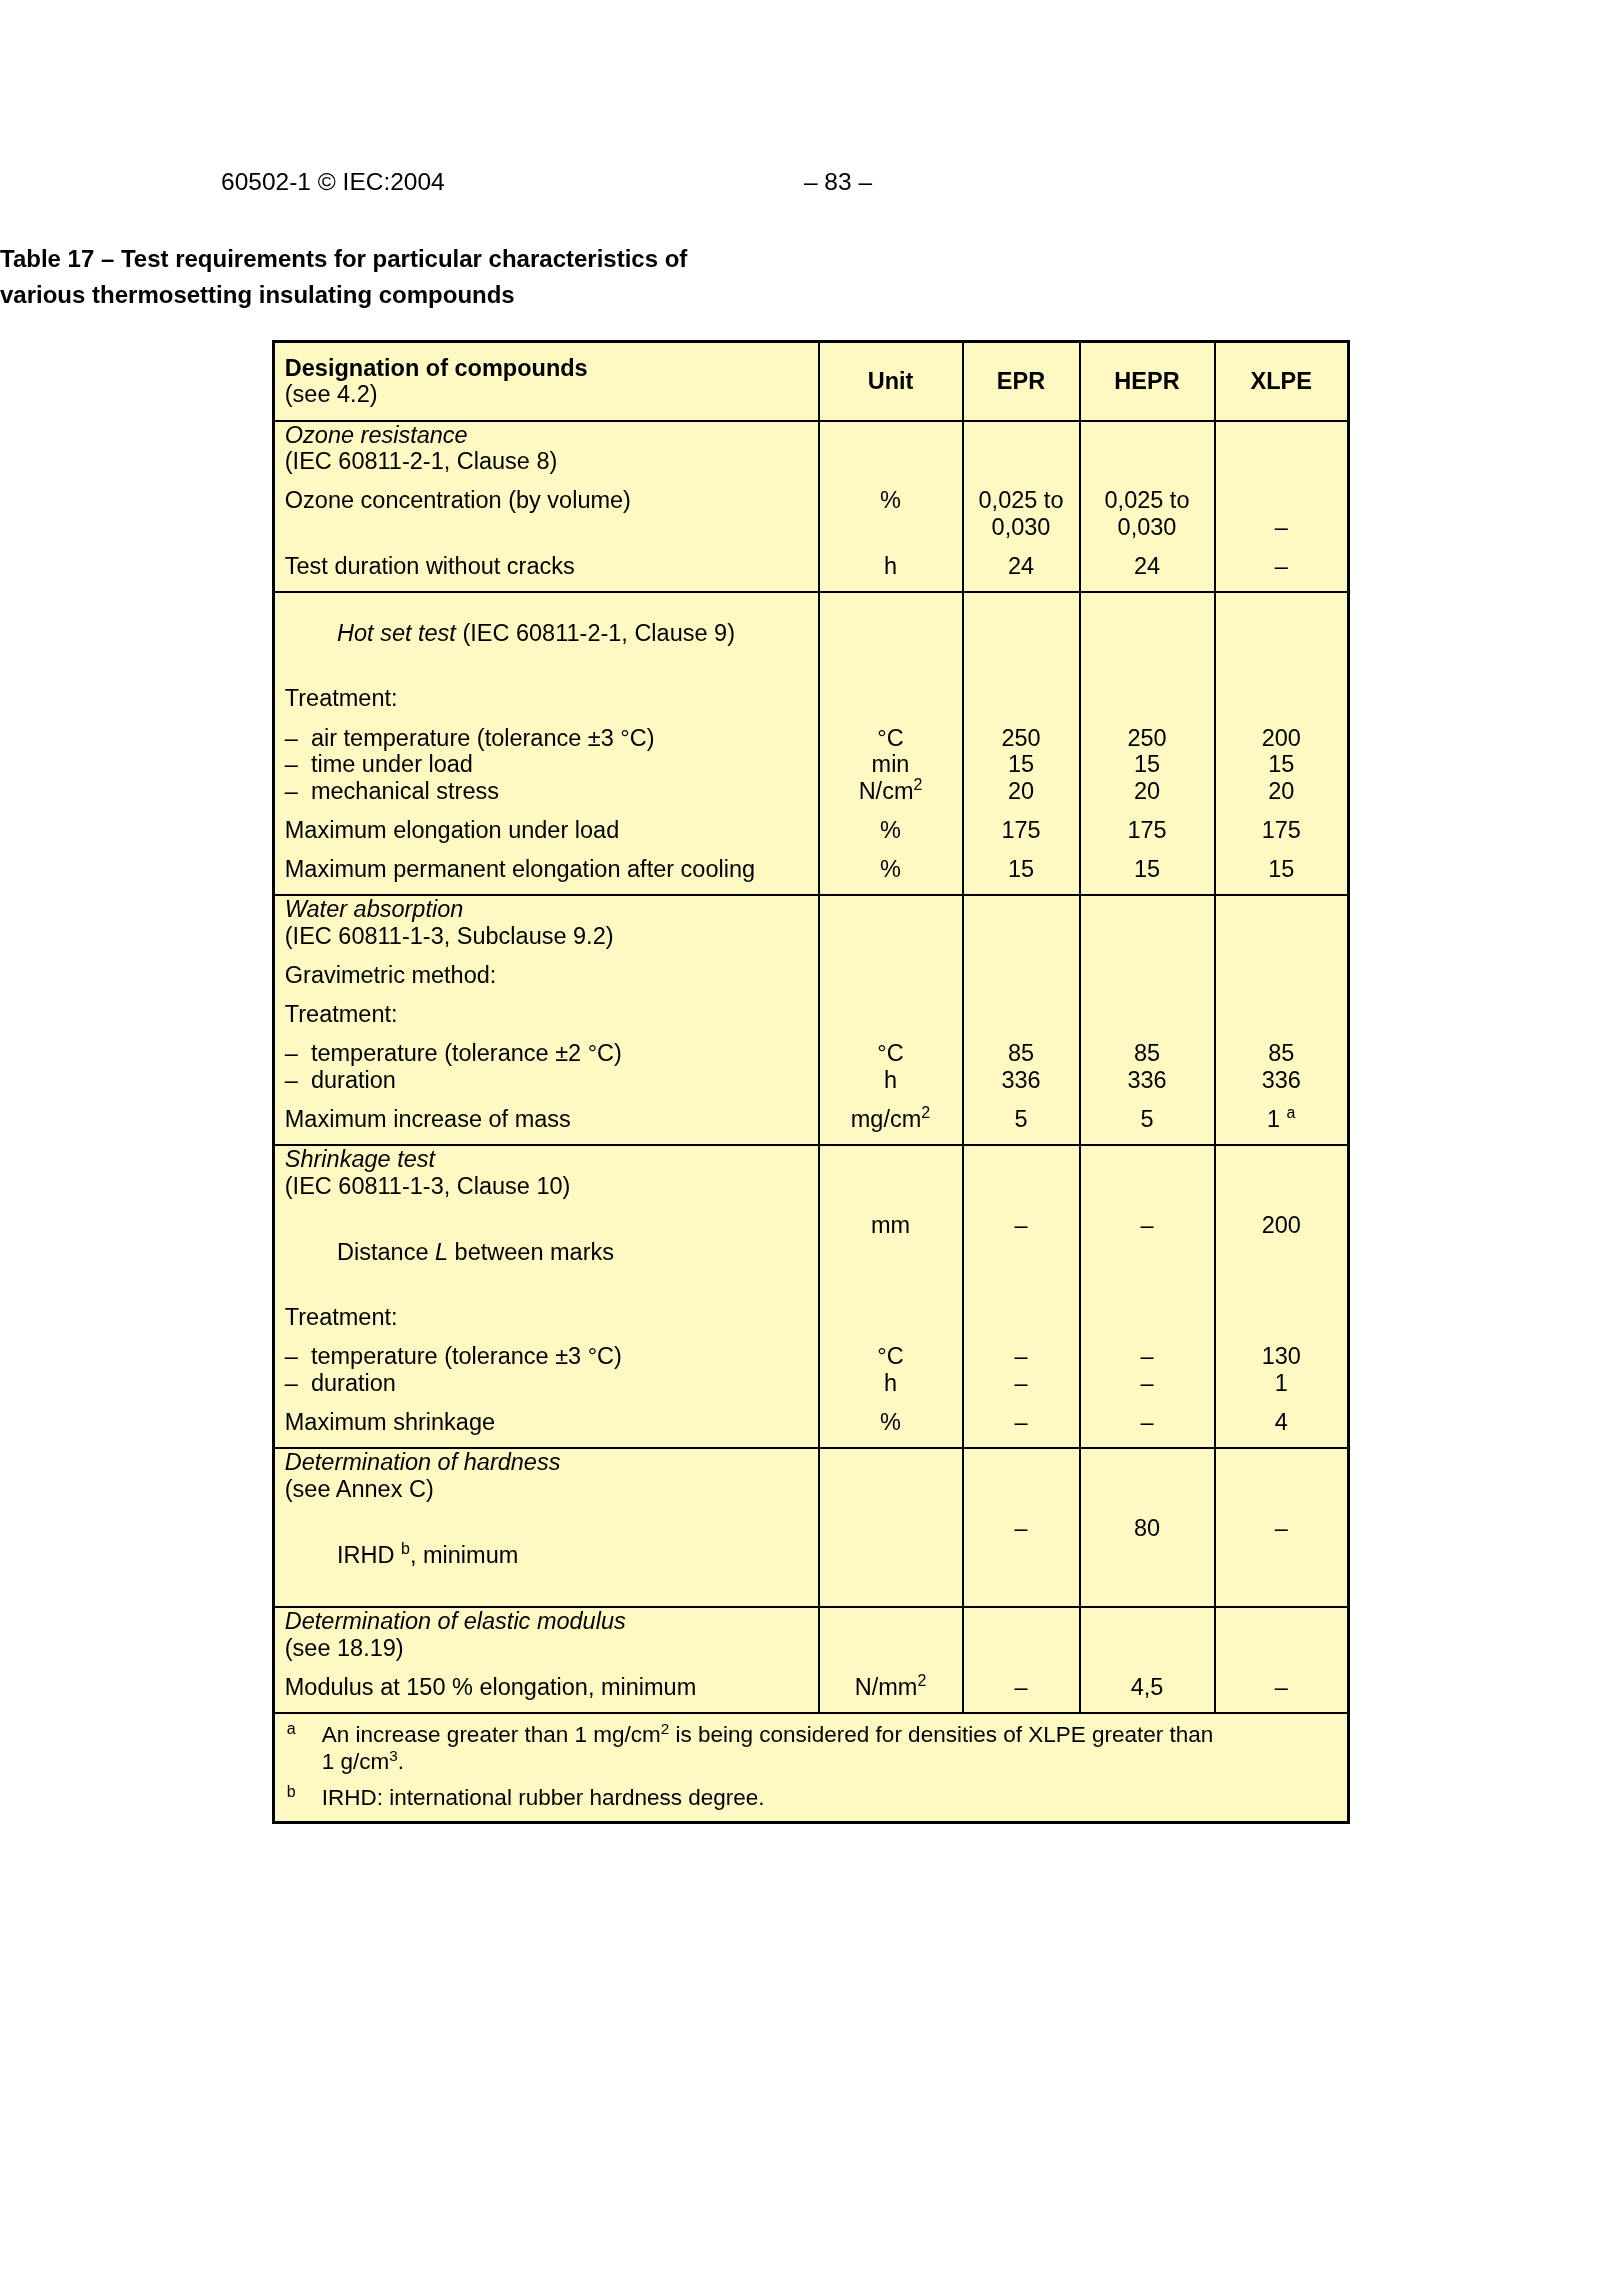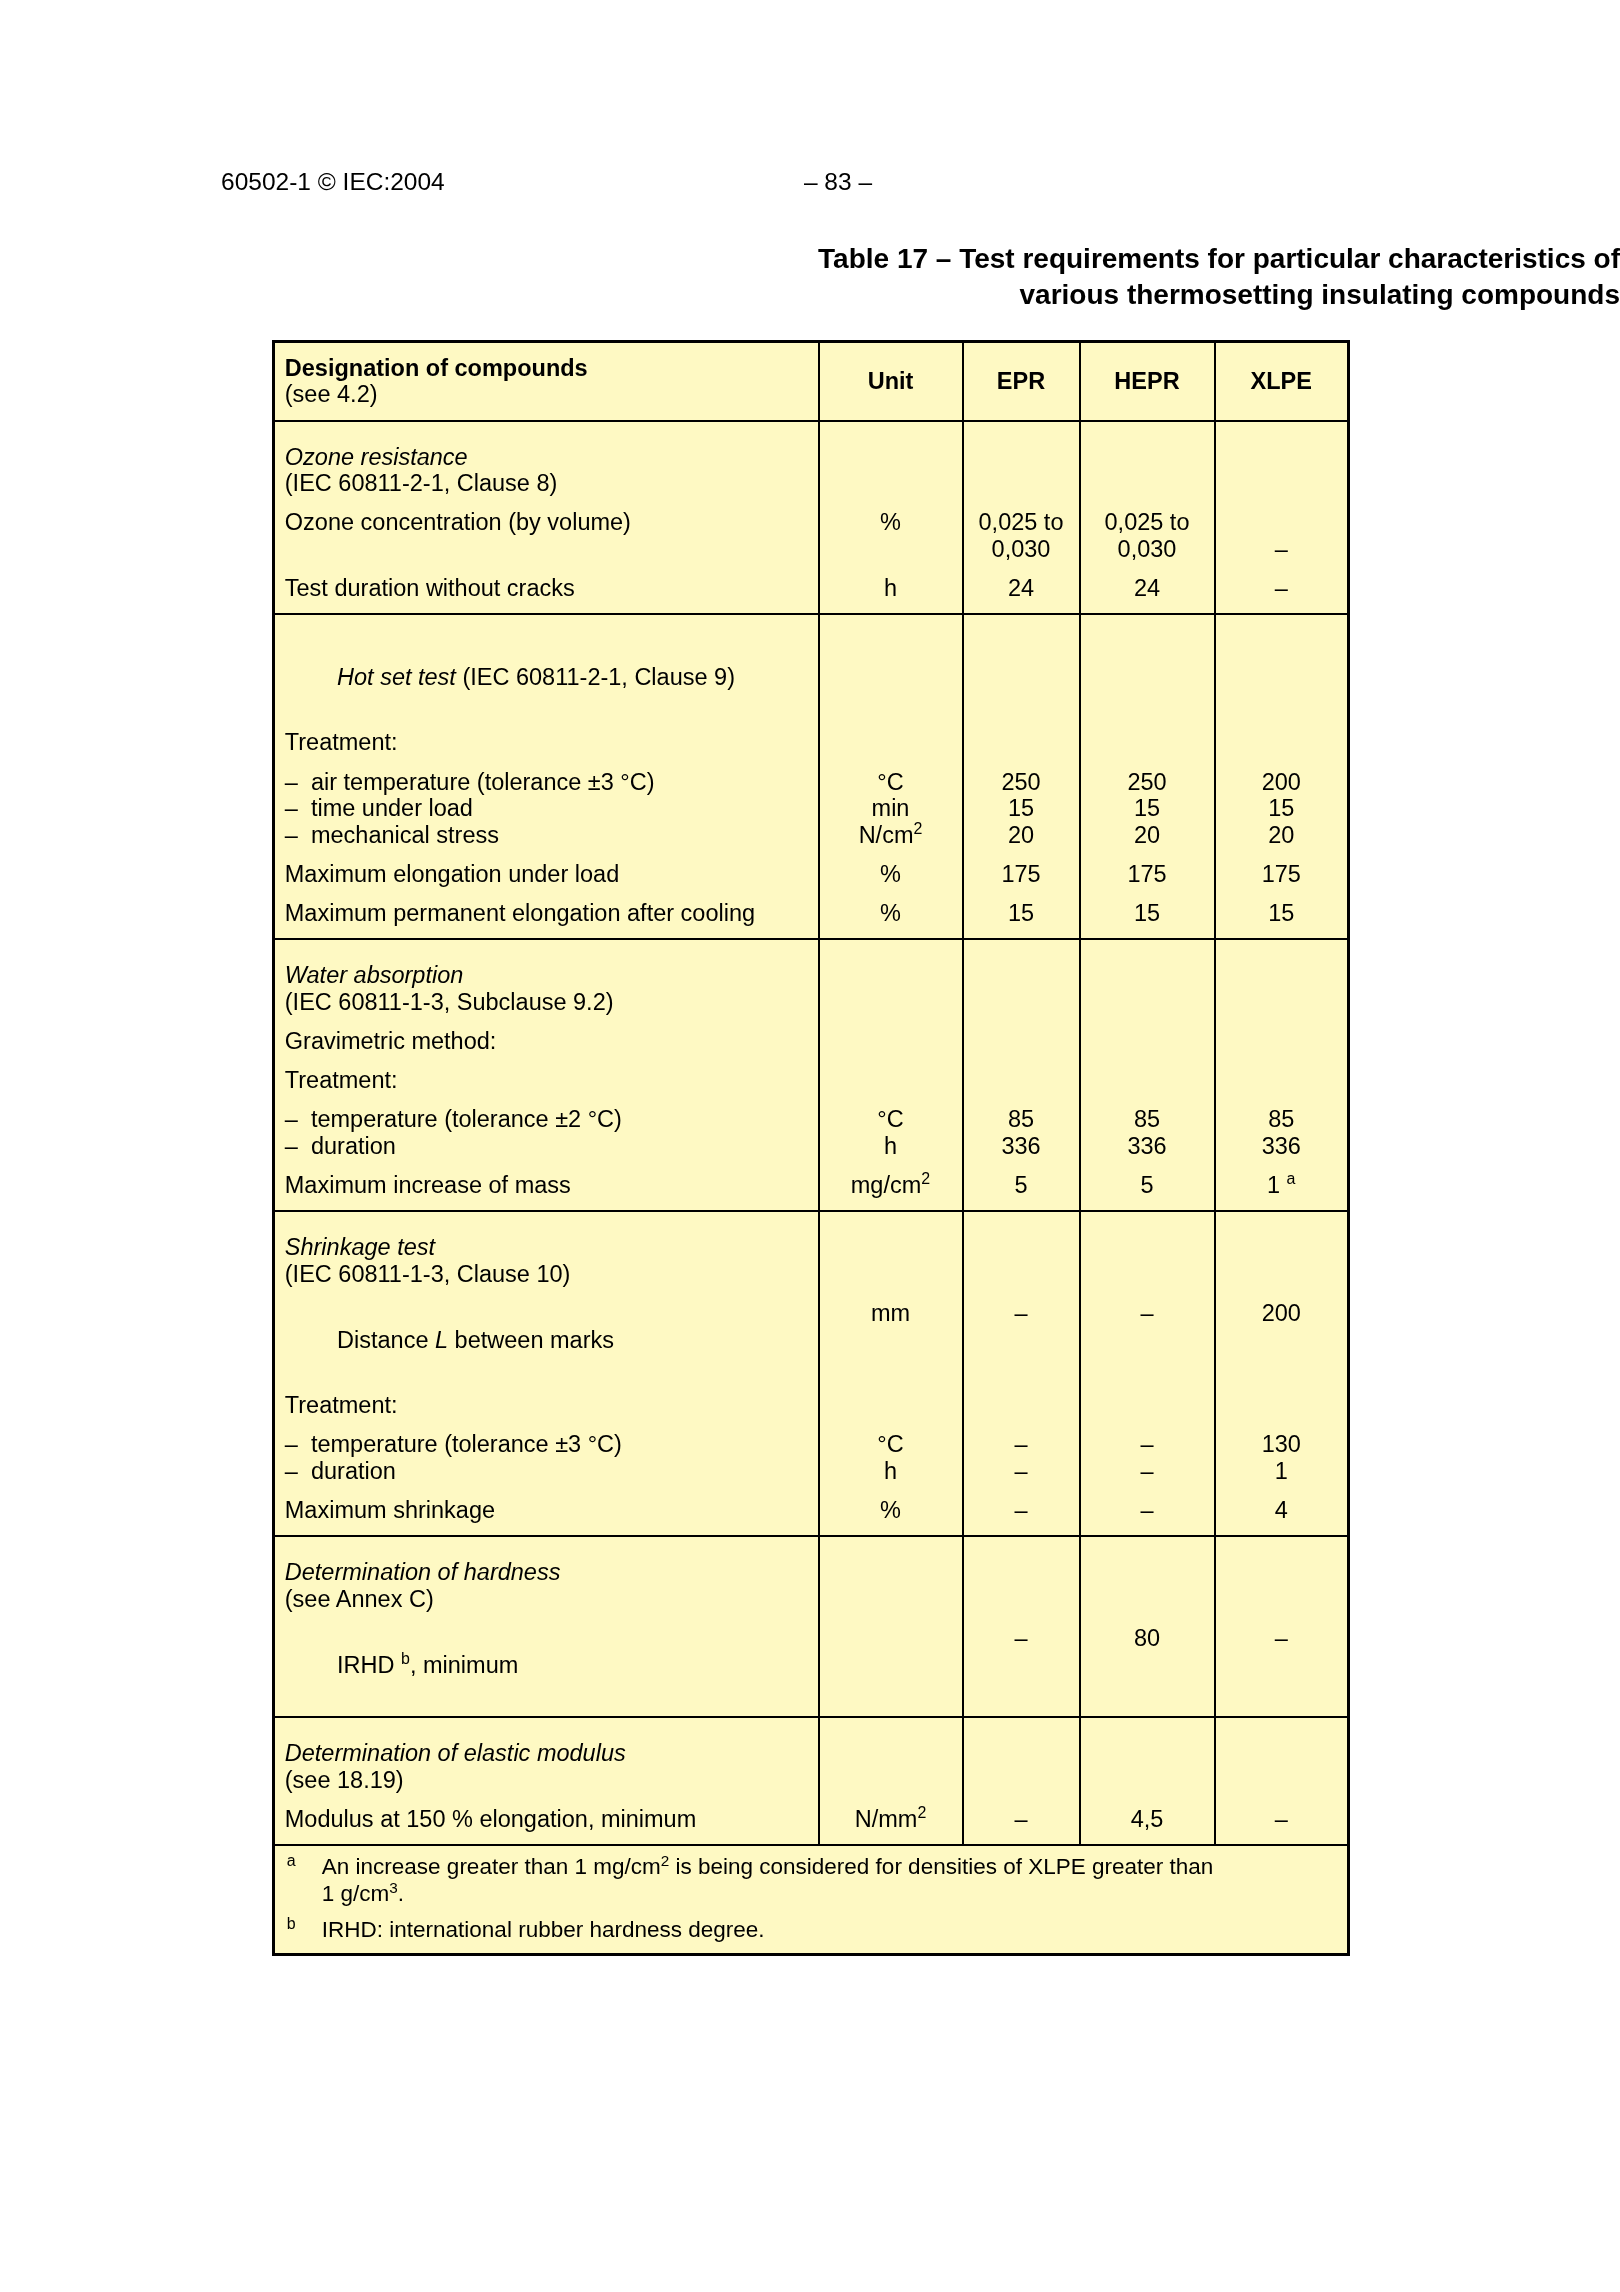--- a/index.html
+++ b/index.html
@@ -4,34 +4,34 @@
 <style>
   html,body{margin:0;padding:0;}
   body{
     width:1620px;height:2293px;background:#ffffff;position:relative;
     font-family:"Liberation Sans", sans-serif;color:#000;
     -webkit-font-smoothing:antialiased;
   }
   .runhead{position:absolute;top:167px;left:0;width:100%;height:29px;font-size:24.5px;line-height:29px;margin-left:28px;}
   .docref{position:absolute;left:193px;top:0;}
   .pageno{position:absolute;left:0;top:0;width:100%;text-align:center;}
-  .tbl-title{position:absolute;top:241px;left:0;width:100%;text-align:right;
-    font-weight:bold;font-size:28px;line-height:36px;}
+  .tbl-title{position:absolute;top:241px;left:0;width:100%;text-align:left;
+    font-weight:bold;font-size:24px;line-height:36px;}
   .tablewrap{position:absolute;left:272px;top:340px;}
   table{border-collapse:collapse;table-layout:fixed;border:3.9px solid #000;background:#fef9c3;}
   col.c1{width:545px}col.c2{width:144px}col.c3{width:117px}col.c4{width:135px}col.c5{width:134px}
   td,th{border-left:2px solid #000;border-right:2px solid #000;
     padding:0 9.8px;vertical-align:top;font-size:23.5px;line-height:26.5px;}
   thead{border-bottom:2px solid #000;}
   tbody{border-top:2px solid #000;}
   th{vertical-align:middle;padding-top:11.8px;padding-bottom:11.8px;text-align:center;font-weight:bold;}
   th.left{text-align:left;}
   .hd-sub{font-weight:normal;}
   .ctr{text-align:center;}
-  tr.tpad td{padding-top:22px;}
+  tr.tpad td{padding-top:0;}
   tr.gap td{padding-top:12.7px;}
   tr.tight td{padding-top:0;}
   tr.end td{padding-bottom:11.8px;}
   .it{font-style:italic;}
   .lbl{white-space:pre-wrap;}
   sup{font-size:68%;line-height:0;}
   .vb{vertical-align:bottom;}
   .fnc{padding:7.8px 11.8px 9.8px 11.8px;}
   .fn{display:flex;}
   .fn + .fn{margin-top:9.8px;}

